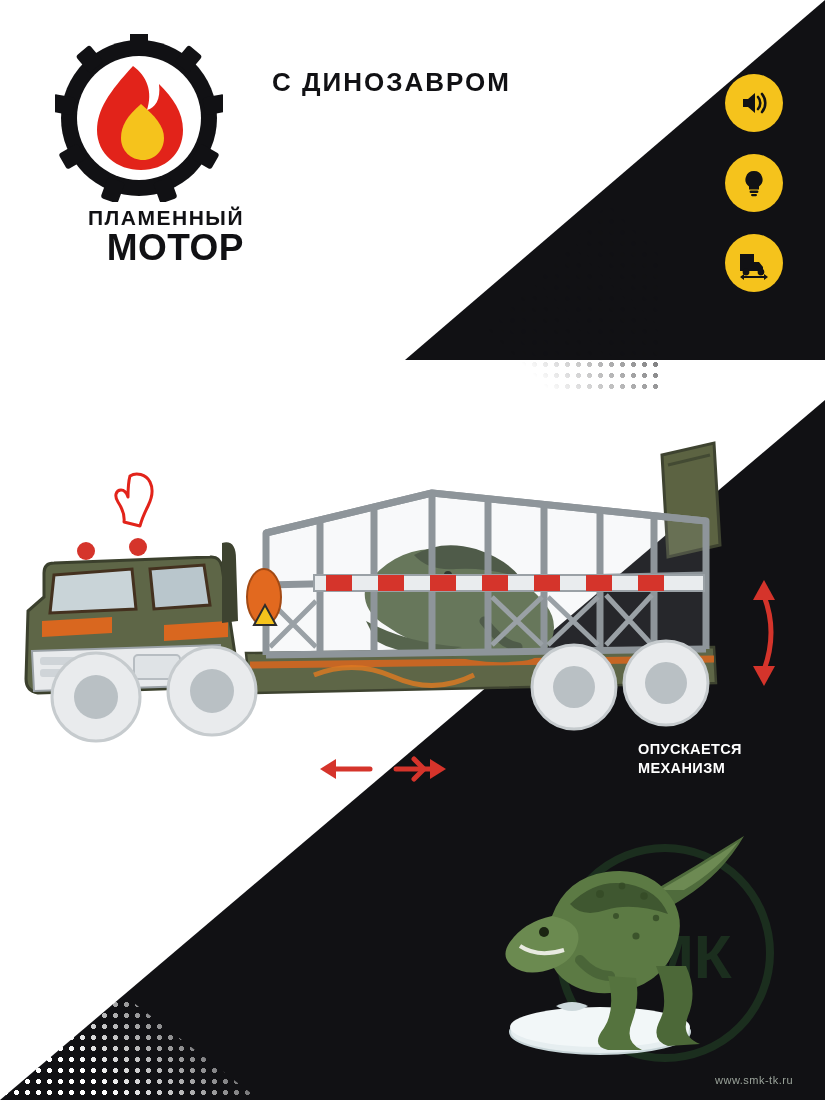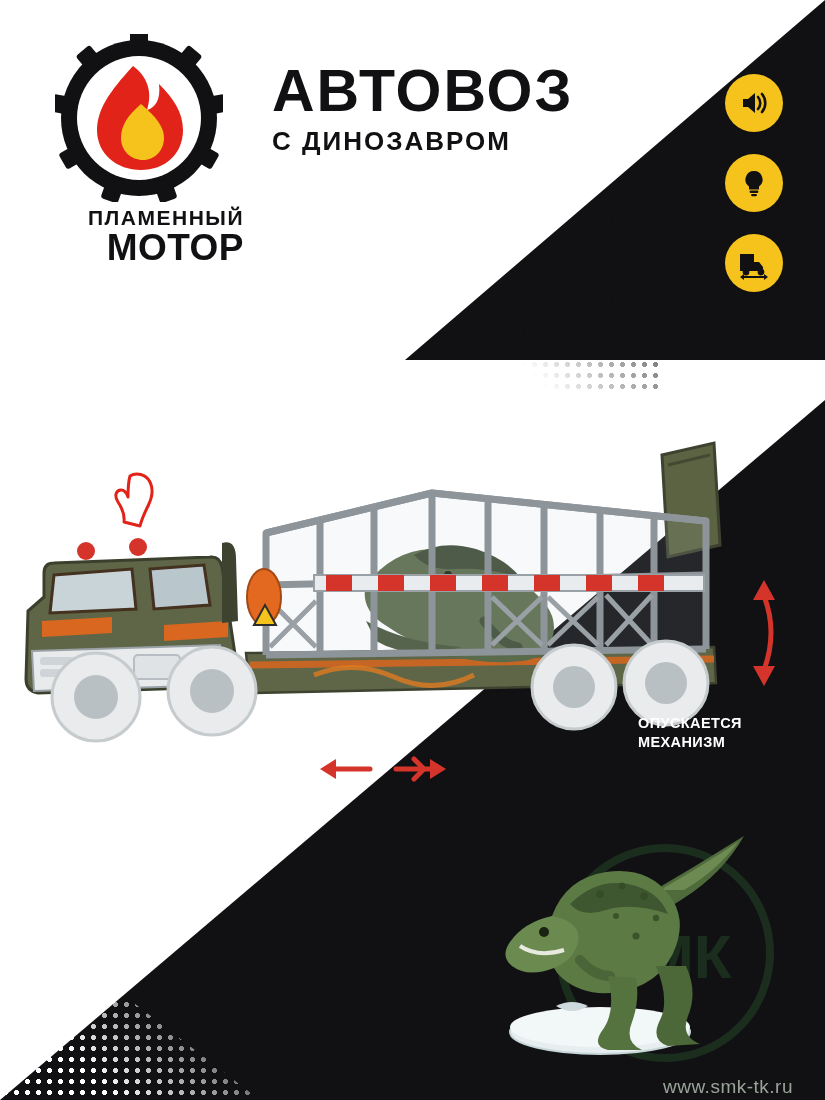--- a/index.html
+++ b/index.html
@@ -126,21 +126,21 @@
     position: absolute;
     font-size: 14.5px;
     font-weight: bold;
     line-height: 1.28;
     letter-spacing: 0.4px;
   }
   .callout-light { color: #111114; }
 
   .c-sound   { top: 398px; left: 150px; }
   .c-inertia { top: 786px; left: 180px; color:#ffffff; }
-  .c-platform{ top: 714px; left: 638px; color:#ffffff; }
+  .c-platform{ top: 740px; left: 638px; color:#ffffff; }
   .c-dino    { top: 950px; left: 378px; color:#ffffff; }
 
   
   .truck-art {
     position: absolute;
     top: 425px; left: 14px;
     width: 760px; height: 360px;
   }
   .dino-art {
     position: absolute;
@@ -150,23 +150,23 @@
 
   
   .watermark {
     position: absolute;
     top: 828px; left: 540px;
     width: 250px; height: 250px;
     opacity: 0.20;
   }
   .site-url {
     position: absolute;
-    right: 32px; bottom: 2px;
+    right: 32px; bottom: 14px;
     color: #9aa39a;
-    font-size: 19px;
+    font-size: 11px;
     letter-spacing: 0.5px;
   }
 </style>
 </head>
 <body>
 
 <div class="page">
 
   <div class="black-top-right"></div>
   <div class="black-bottom"></div>
@@ -200,21 +200,20 @@
 
           <path d="M2,-14 C-12,-2 -18,8 -18,20 C-18,33 -8,42 4,42 C16,42 25,32 25,20 C25,8 16,-2 2,-14 Z" fill="#f5c31c"></path>
         </g>
       </svg>
     </div>
     <div class="logo-text-1">ПЛАМЕННЫЙ</div>
     <div class="logo-text-2">МОТОР</div>
   </div>
 
   <div class="title-block">
-    <div class="title-main">АВТОВОЗ</div>
     <div class="title-sub">С ДИНОЗАВРОМ</div>
   </div>
 
   <div class="badges">
 
     <div class="badge">
       <svg width="34" height="34" viewBox="0 0 34 34">
         <path d="M6 13 h5 l7 -6 v20 l-7 -6 H6 Z" fill="#111114"></path>
         <path d="M21 11 a9 9 0 0 1 0 12" stroke="#111114" stroke-width="2.6" fill="none" stroke-linecap="round"></path>
         <path d="M25 8 a14 14 0 0 1 0 18" stroke="#111114" stroke-width="2.6" fill="none" stroke-linecap="round"></path>

